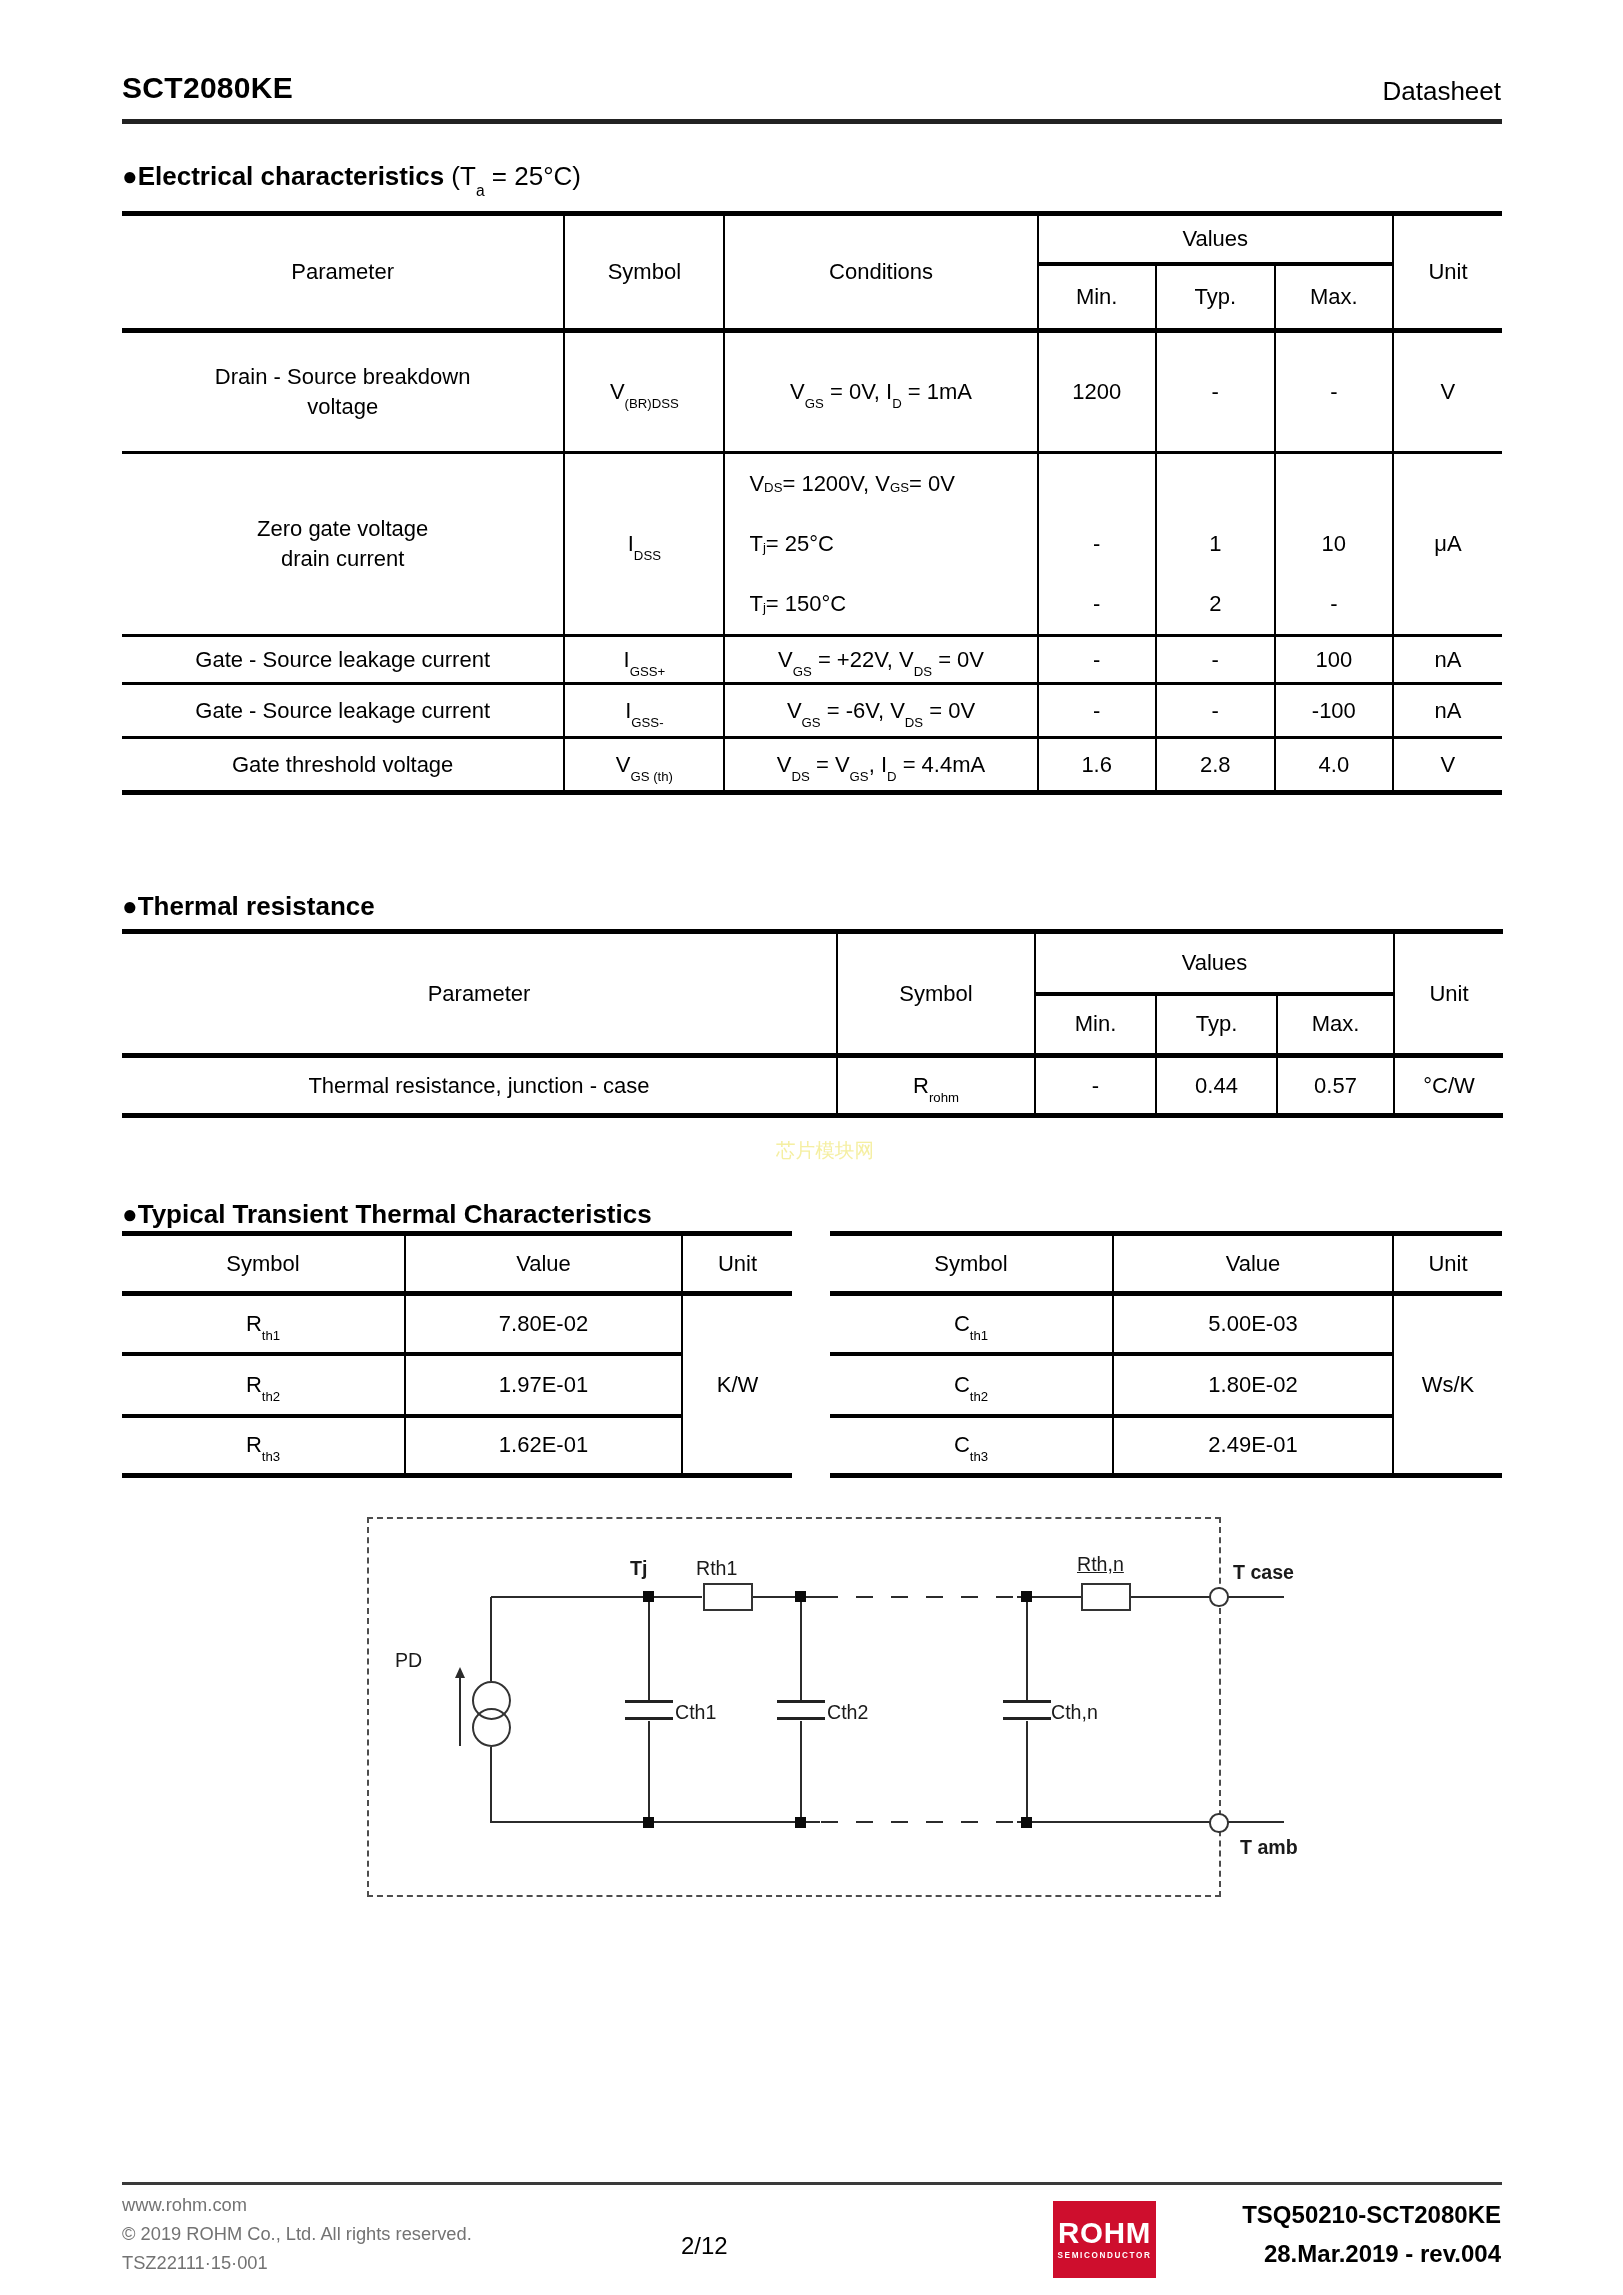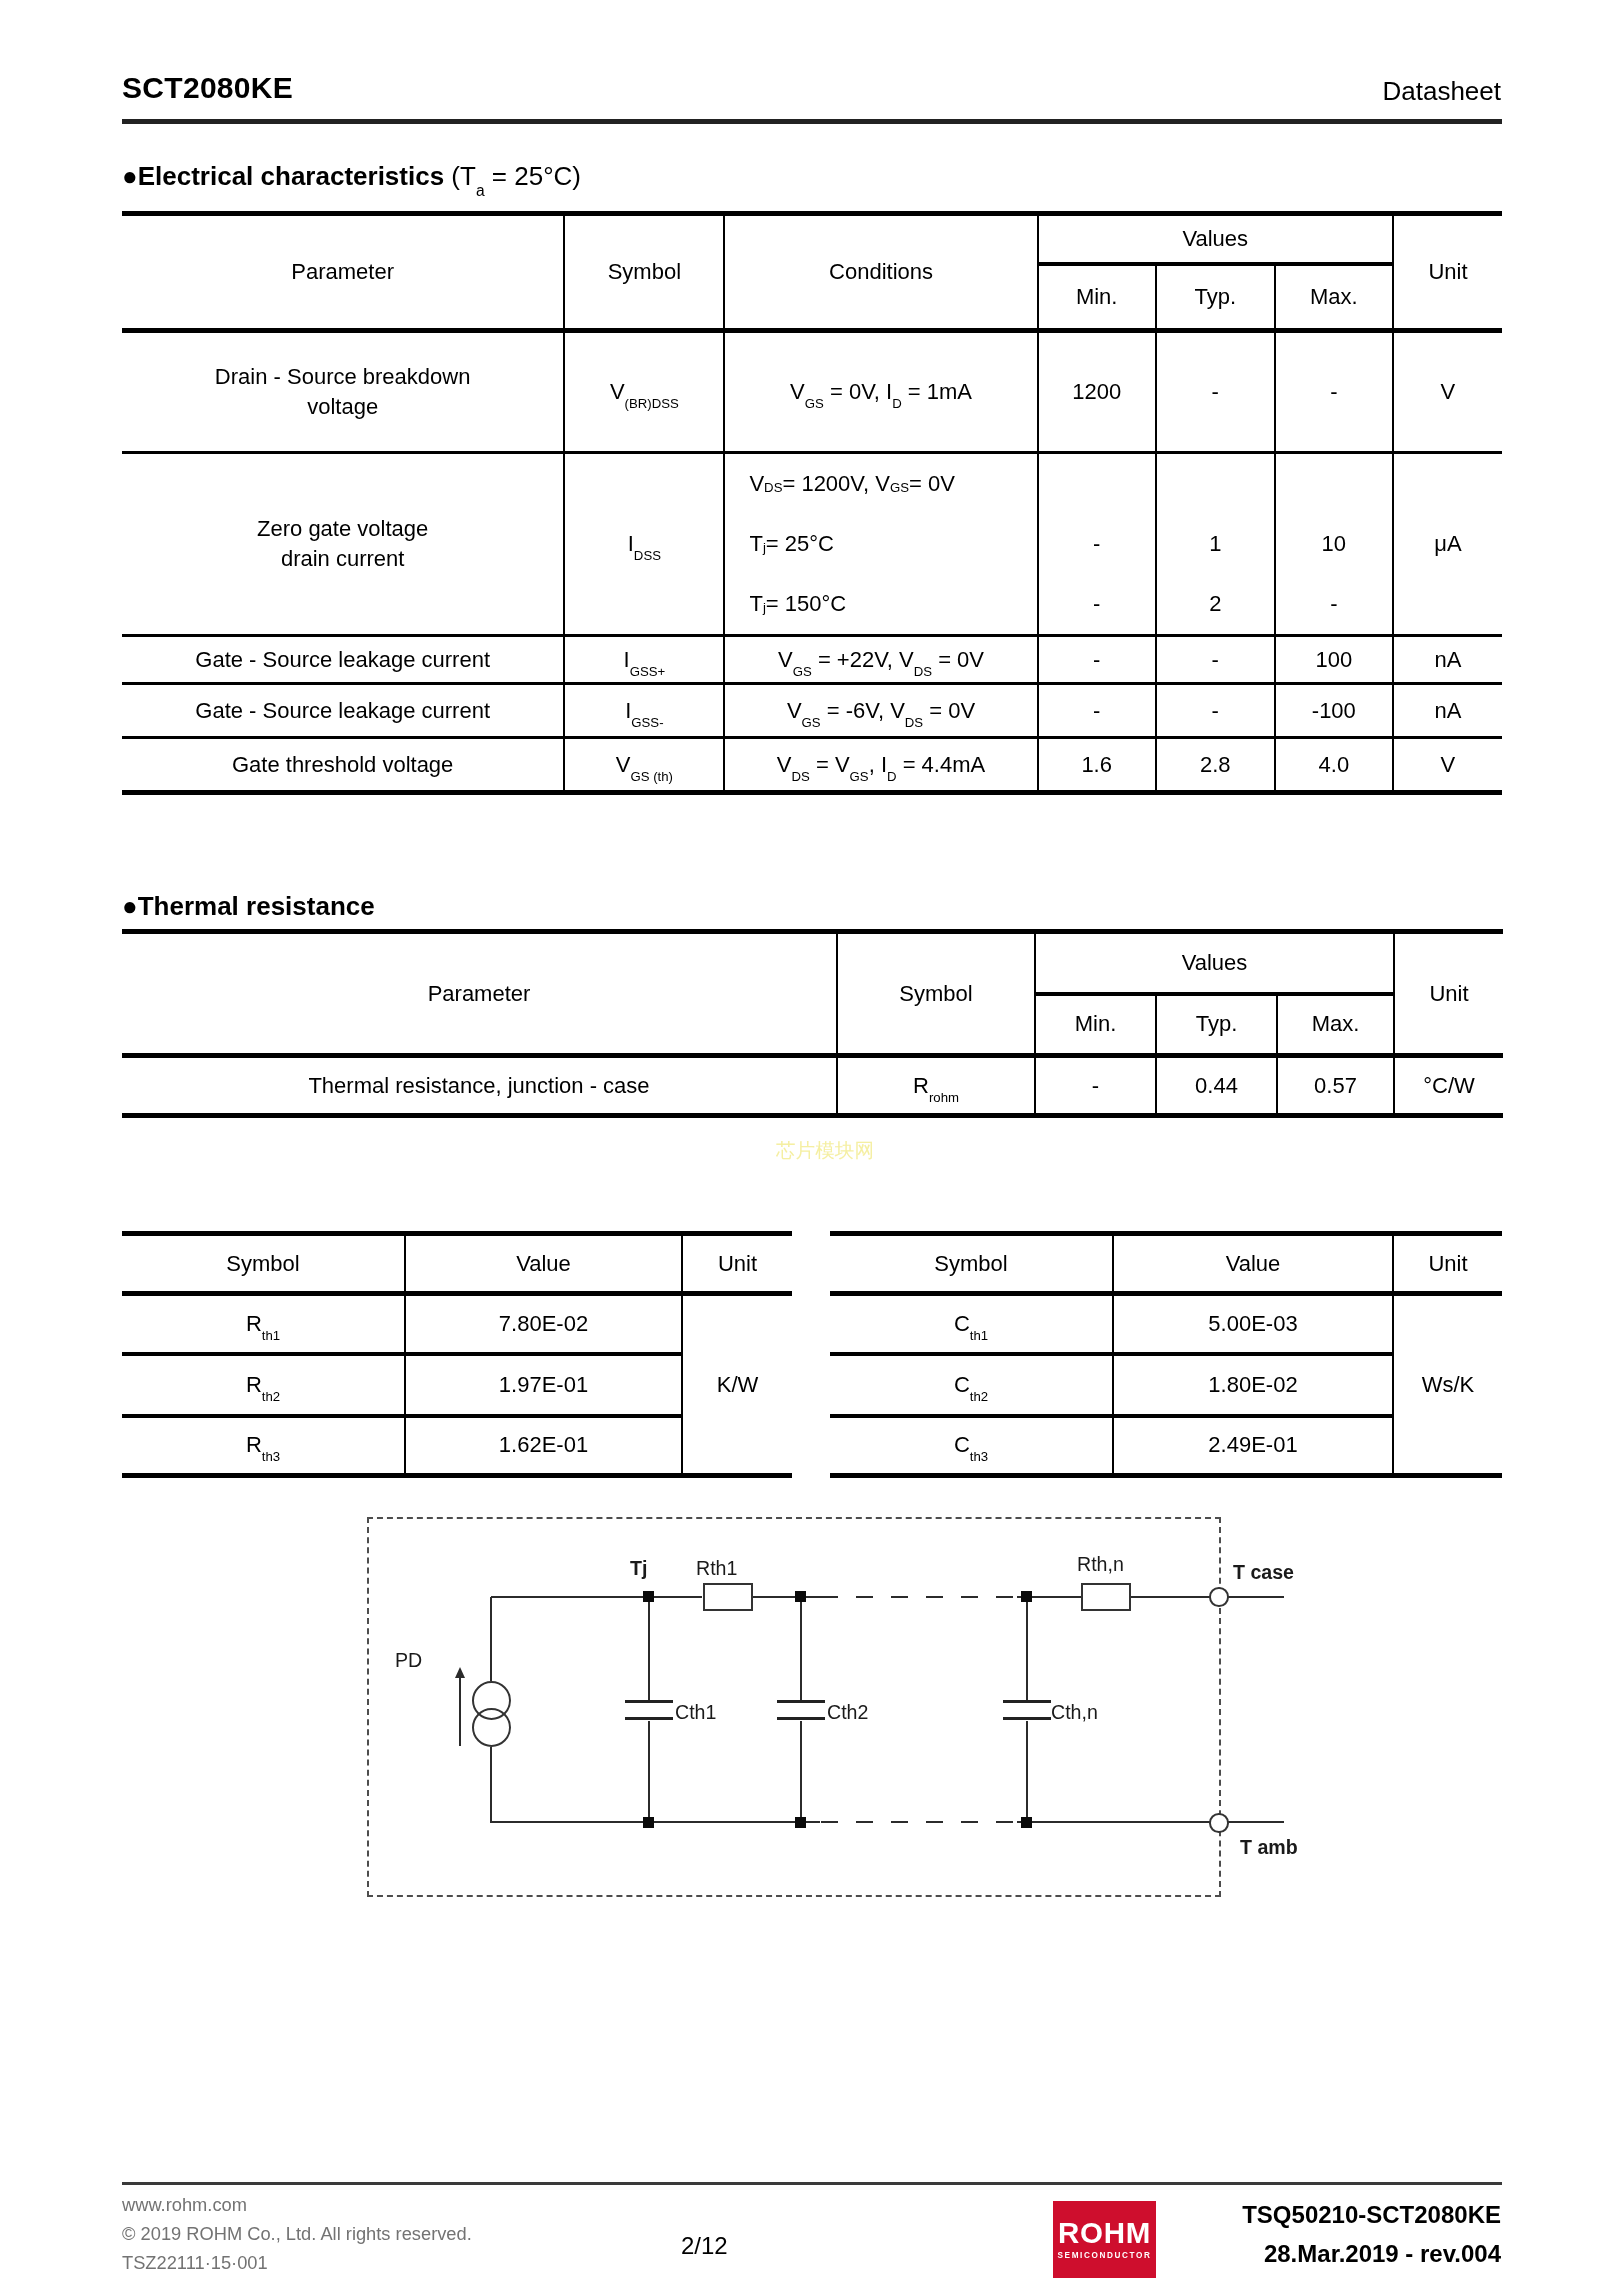--- a/index.html
+++ b/index.html
@@ -198,20 +198,23 @@
       <td class="bt9 bb9 vl">-</td>
       <td class="bt9 bb9 vl">0.44</td>
       <td class="bt9 bb9 vl">0.57</td>
       <td class="bt9 bb9 vl">°C/W</td>
     </tr>
   </tbody>
     </table>
 
   <div class="abs watermark">芯片模块网</div>
 
+  <div class="abs sect-head" style="left:122px; top:1199px;">
+    <span class="hb">●Typical Transient Thermal Characteristics</span>
+  </div>
 
   <table class="dtable abs" style="left:122px; top:1231px; width:670px;">
     <colgroup>
         <col style="width:283px">
         <col style="width:277px">
         <col style="width:110px">
       </colgroup>
     <tbody>
         <tr style="height:60px">
       <td class="bt9 bb9">Symbol</td>
@@ -306,21 +309,21 @@
 
     <div class="csrc" style="left:103px; top:162px; border-color:#333;"></div>
     <div class="csrc" style="left:103px; top:189px; border-color:#333;"></div>
 
     <div class="wv" style="left:90px; top:158px; height:69px;"></div>
     <div class="ahead" style="left:86px; top:148px;"></div>
 
     <div class="dlabel" style="left:26px; top:130px;">PD</div>
     <div class="dlabel bold" style="left:261px; top:38px;">Tj</div>
     <div class="dlabel" style="left:327px; top:38px;">Rth1</div>
-    <div class="dlabel" style="left:708px; top:34px;">Rth,n</div>
+    <div class="dlabel" style="left:708px; top:34px;text-decoration:underline;">Rth,n</div>
     <div class="dlabel bold" style="left:864px; top:42px;">T case</div>
     <div class="dlabel" style="left:306px; top:182px;">Cth1</div>
     <div class="dlabel" style="left:458px; top:182px;">Cth2</div>
     <div class="dlabel" style="left:682px; top:182px;">Cth,n</div>
     <div class="dlabel bold" style="left:871px; top:317px;">T amb</div>
   </div>
 
   <div class="abs foot-rule"></div>
   <div class="abs foot-small" style="top:2194px;">www.rohm.com</div>
   <div class="abs foot-small" style="top:2223px;">© 2019 ROHM Co., Ltd. All rights reserved.</div>

